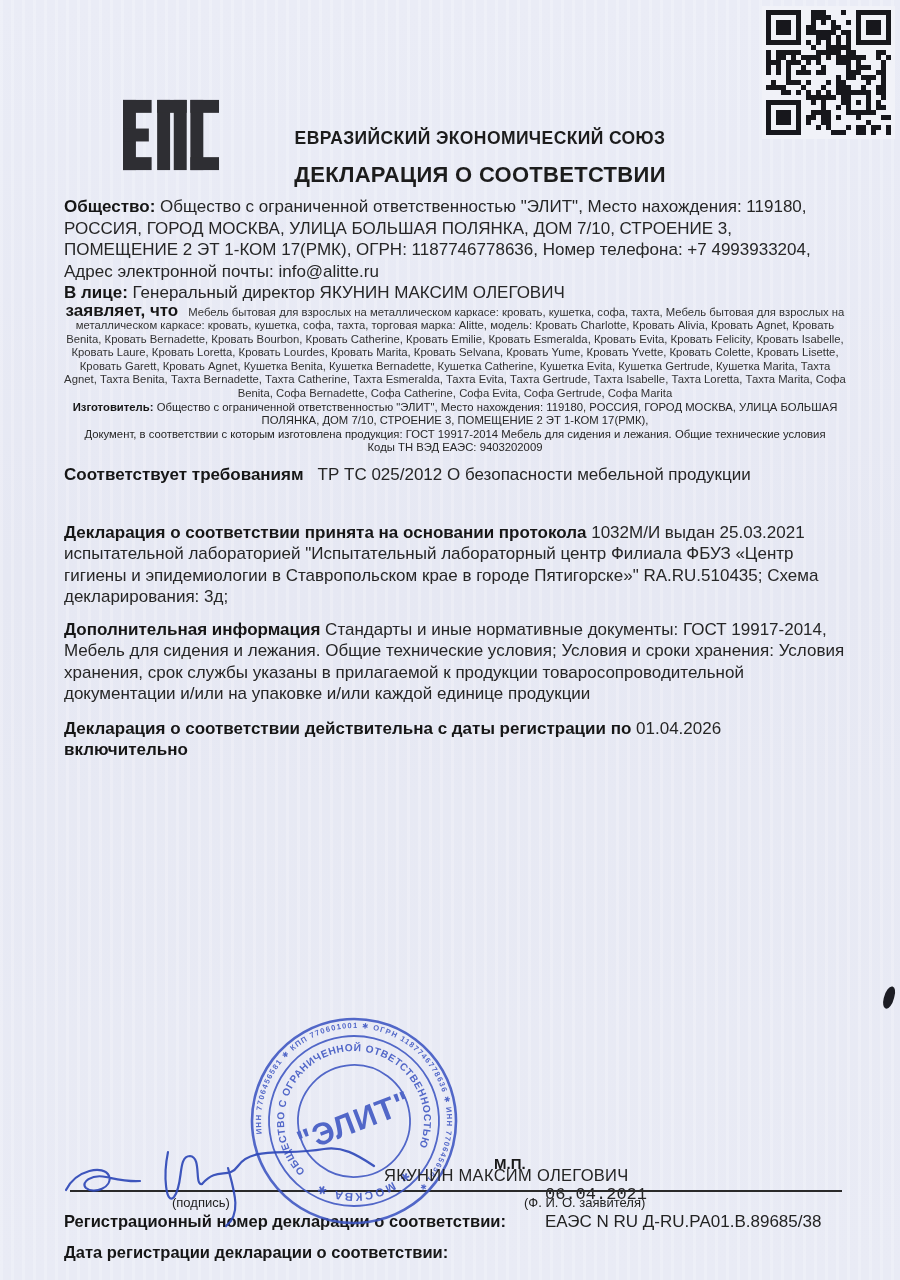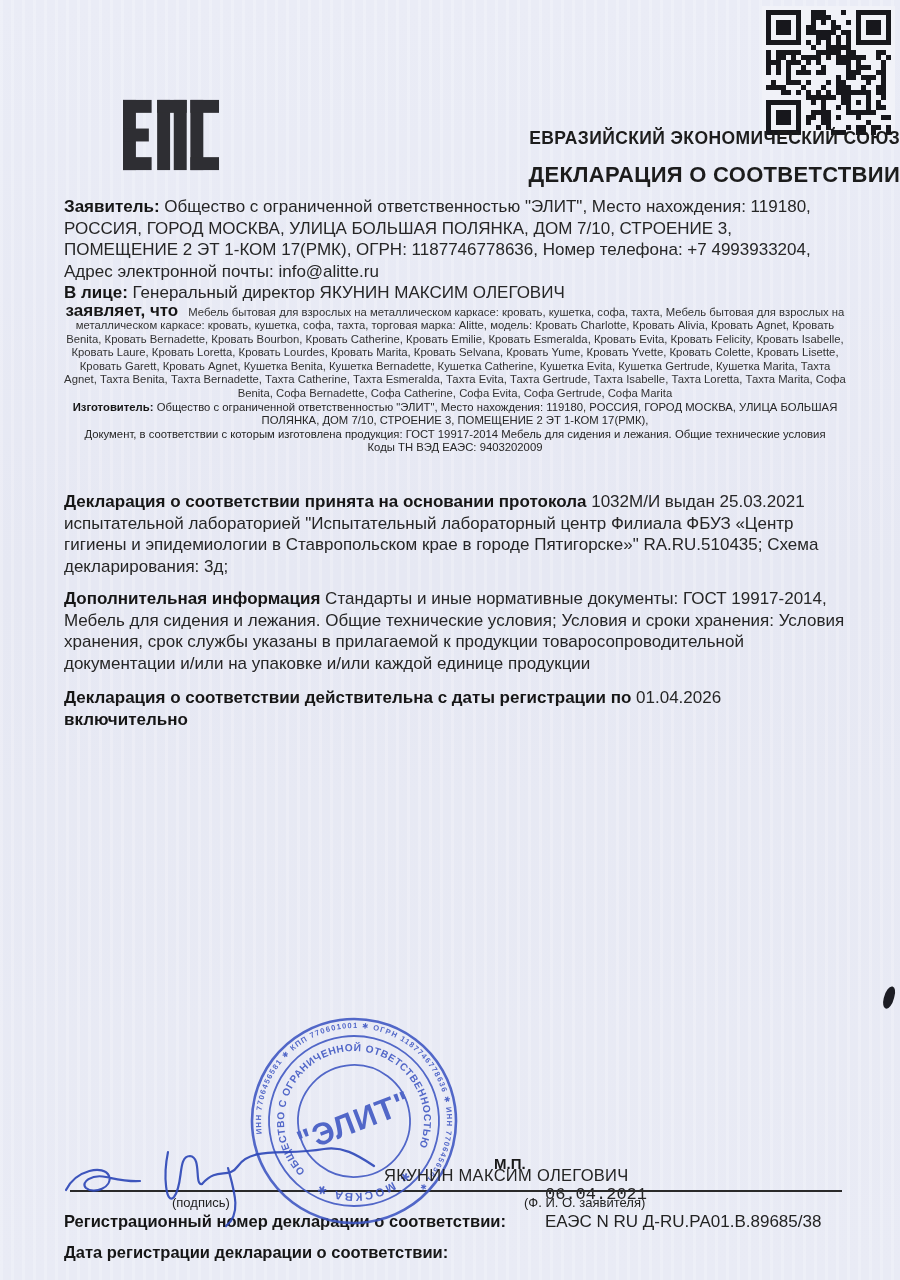--- a/index.html
+++ b/index.html
@@ -4,21 +4,21 @@
 <style>
   html,body{margin:0;padding:0;}
   body{
     width:900px;height:1280px;position:relative;overflow:hidden;
     font-family:"Liberation Sans","DejaVu Sans",sans-serif;
     background:
       repeating-linear-gradient(90deg, rgba(255,255,255,.20) 0 3px, rgba(255,255,255,0) 3px 11px),
       linear-gradient(180deg,#eaecf6 0%,#e6e8f3 45%,#e9ebf5 100%);
     color:#2b2b2b;
   }
-  .hdr{position:absolute;left:60px;right:0;top:128px;text-align:right;}
+  .hdr{position:absolute;left:60px;right:0;top:128px;text-align:center;}
   .hdr .t1{font-size:17.5px;font-weight:bold;color:#1c1c1c;letter-spacing:.4px;}
   .hdr .t2{font-size:22px;font-weight:bold;color:#1c1c1c;margin-top:13px;letter-spacing:.3px;}
   .eac{position:absolute;left:123px;top:98px;}
   .qr{position:absolute;left:762px;top:6px;}
   .col{position:absolute;left:64px;top:196px;width:782px;}
   .col p{margin:0;font-size:17px;line-height:21.5px;color:#262626;}
   .lbl{font-weight:bold;color:#161616;}
   .p-applicant{margin-bottom:2px;}
   .p-vlitse{margin-bottom:10px;}
   .sm{font-size:11.3px;line-height:13.6px;color:#333;text-align:center;}
@@ -380,28 +380,29 @@
       <rect x="34" y="124" width="5" height="5" fill="#17171c"></rect>
     </svg>
 </div>
 
 <div class="hdr">
   <div class="t1">ЕВРАЗИЙСКИЙ ЭКОНОМИЧЕСКИЙ СОЮЗ</div>
   <div class="t2">ДЕКЛАРАЦИЯ О СООТВЕТСТВИИ</div>
 </div>
 
 <div class="col">
-  <p class="p-applicant"><span class="lbl">Заявитель:</span><span> Общество с ограниченной ответственностью "ЭЛИТ", Место нахождения: 119180, РОССИЯ, ГОРОД МОСКВА, УЛИЦА БОЛЬШАЯ ПОЛЯНКА, ДОМ 7/10, СТРОЕНИЕ 3, ПОМЕЩЕНИЕ 2 ЭТ 1-КОМ 17(РМК), ОГРН: 1187746778636, Номер телефона: +7 4993933204, Адрес электронной почты: info@alitte.ru</span></p>
+  <p class="p-applicant"><span class="lbl">Общество:</span><span> Общество с ограниченной ответственностью "ЭЛИТ", Место нахождения: 119180, РОССИЯ, ГОРОД МОСКВА, УЛИЦА БОЛЬШАЯ ПОЛЯНКА, ДОМ 7/10, СТРОЕНИЕ 3, ПОМЕЩЕНИЕ 2 ЭТ 1-КОМ 17(РМК), ОГРН: 1187746778636, Номер телефона: +7 4993933204, Адрес электронной почты: info@alitte.ru</span></p>
   <p class="p-vlitse"><span class="lbl">В лице:</span><span> Генеральный директор ЯКУНИН МАКСИМ ОЛЕГОВИЧ</span></p>
 
   <p class="sm"><span class="declares-lbl">заявляет, что</span><span class="sm">Мебель бытовая для взрослых на металлическом каркасе: кровать, кушетка, софа, тахта, Мебель бытовая для взрослых на металлическом каркасе: кровать, кушетка, софа, тахта, торговая марка: Alitte, модель: Кровать Charlotte, Кровать Alivia, Кровать Agnet, Кровать Benita, Кровать Bernadette, Кровать Bourbon, Кровать Catherine, Кровать Emilie, Кровать Esmeralda, Кровать Evita, Кровать Felicity, Кровать Isabelle, Кровать Laure, Кровать Loretta, Кровать Lourdes, Кровать Marita, Кровать Selvana, Кровать Yume, Кровать Yvette, Кровать Colette, Кровать Lisette, Кровать Garett, Кровать Agnet, Кушетка Benita, Кушетка Bernadette, Кушетка Catherine, Кушетка Evita, Кушетка Gertrude, Кушетка Marita, Тахта Agnet, Тахта Benita, Тахта Bernadette, Тахта Catherine, Тахта Esmeralda, Тахта Evita, Тахта Gertrude, Тахта Isabelle, Тахта Loretta, Тахта Marita, Софа Benita, Софа Bernadette, Софа Catherine, Софа Evita, Софа Gertrude, Софа Marita</span></p>
   <p class="sm"><span class="lbl">Изготовитель:</span><span> Общество с ограниченной ответственностью "ЭЛИТ", Место нахождения: 119180, РОССИЯ, ГОРОД МОСКВА, УЛИЦА БОЛЬШАЯ ПОЛЯНКА, ДОМ 7/10, СТРОЕНИЕ 3, ПОМЕЩЕНИЕ 2 ЭТ 1-КОМ 17(РМК),</span></p>
   <p class="sm">Документ, в соответствии с которым изготовлена продукция: ГОСТ 19917-2014 Мебель для сидения и лежания. Общие технические условия</p>
   <p class="sm">Коды ТН ВЭД ЕАЭС: 9403202009</p>
 
+  <p class="p-conform"><span class="lbl">Соответствует требованиям</span><span class="val">ТР ТС 025/2012 О безопасности мебельной продукции</span></p>
 
   <p class="p-basis"><span class="lbl">Декларация о соответствии принята на основании протокола</span><span> 1032М/И выдан 25.03.2021 испытательной лабораторией "Испытательный лабораторный центр Филиала ФБУЗ «Центр гигиены и эпидемиологии в Ставропольском крае в городе Пятигорске»" RA.RU.510435; Схема декларирования: 3д;</span></p>
 
   <p class="p-additional"><span class="lbl">Дополнительная информация</span><span> Стандарты и иные нормативные документы: ГОСТ 19917-2014, Мебель для сидения и лежания. Общие технические условия; Условия и сроки хранения: Условия хранения, срок службы указаны в прилагаемой к продукции товаросопроводительной документации и/или на упаковке и/или каждой единице продукции</span></p>
 
   <p class="p-valid"><span class="lbl">Декларация о соответствии действительна с даты регистрации по</span><span> 01.04.2026</span><br><span class="lbl">включительно</span></p>
 </div>
 
 <div class="stamp-wrap">
   <svg width="232" height="232" viewBox="-116 -116 232 232">

